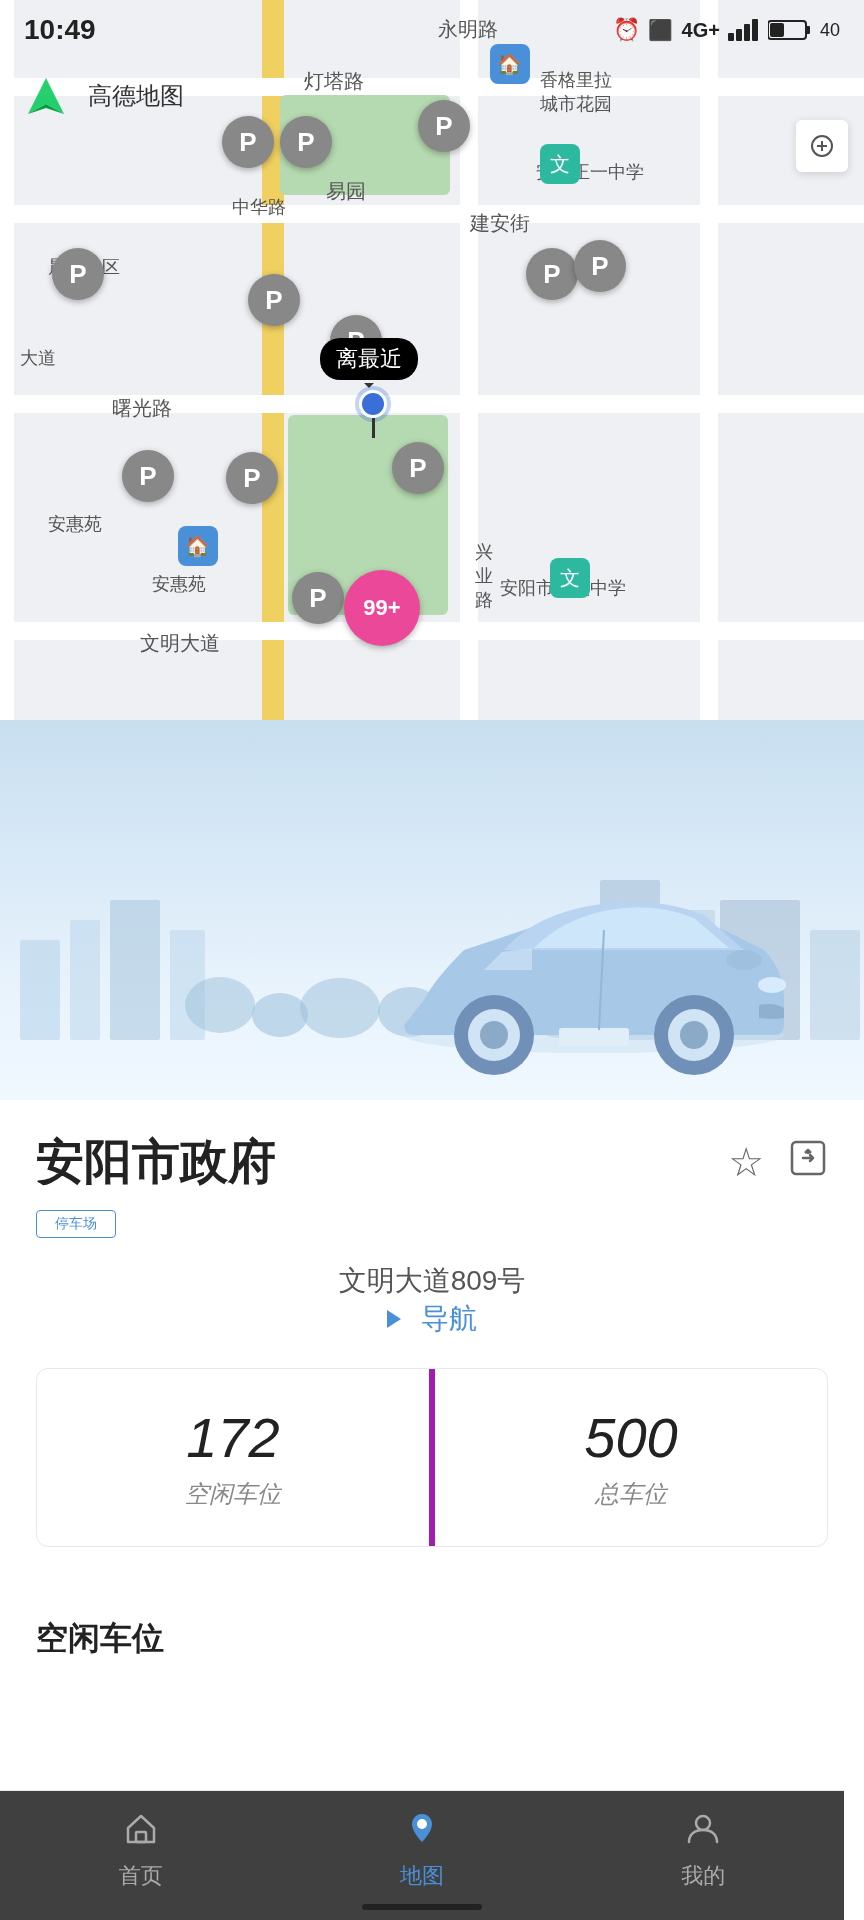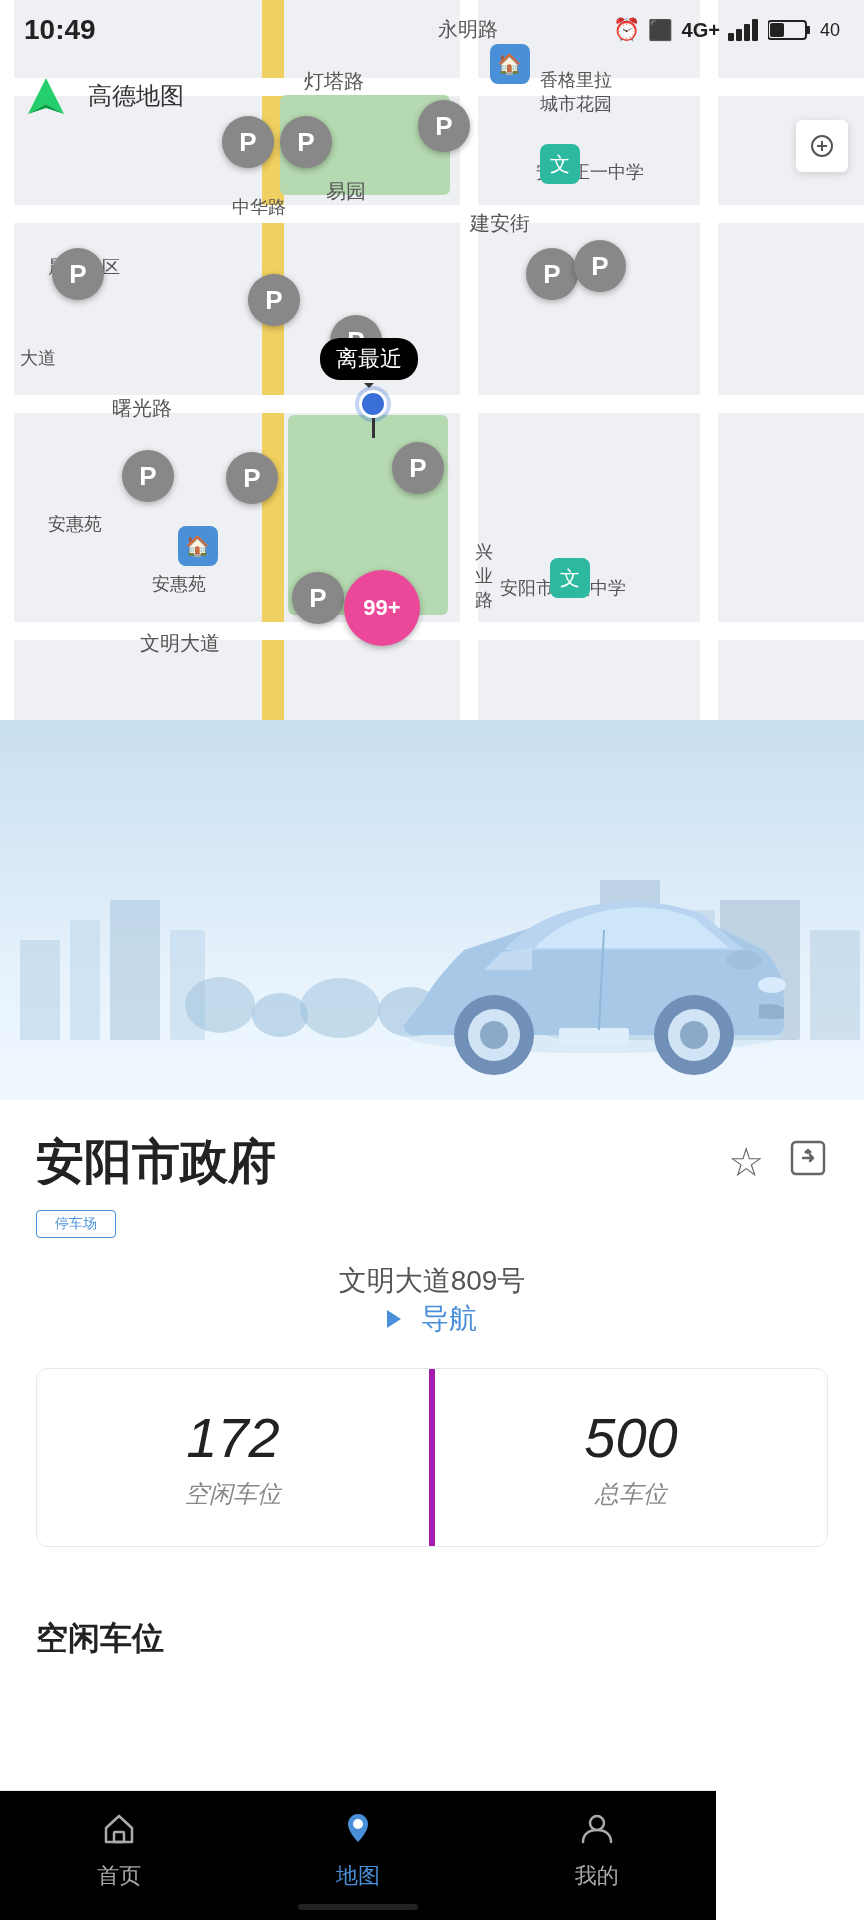--- a/index.html
+++ b/index.html
@@ -303,23 +303,23 @@
       font-weight: 600;
       color: #222;
       padding: 16px 36px;
     }
 
     
     .bottom-nav {
       position: fixed;
       bottom: 0;
       left: 0;
-      width: 716px;
+      width: 844px;
       height: 130px;
-      background: #000000;
+      background: #404040;
       border-top: 1px solid #e8e8e8;
       display: flex;
       align-items: center;
     }
     .nav-item {
       flex: 1;
       display: flex;
       flex-direction: column;
       align-items: center;
       justify-content: center;

